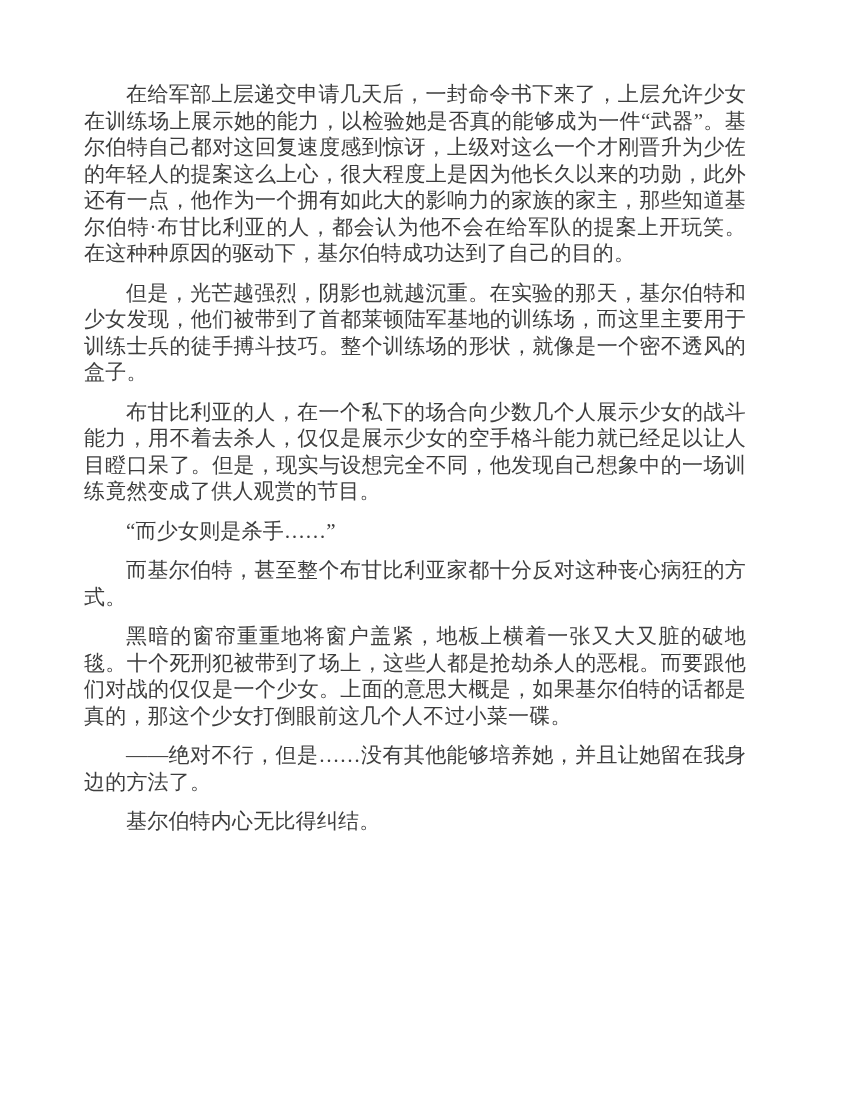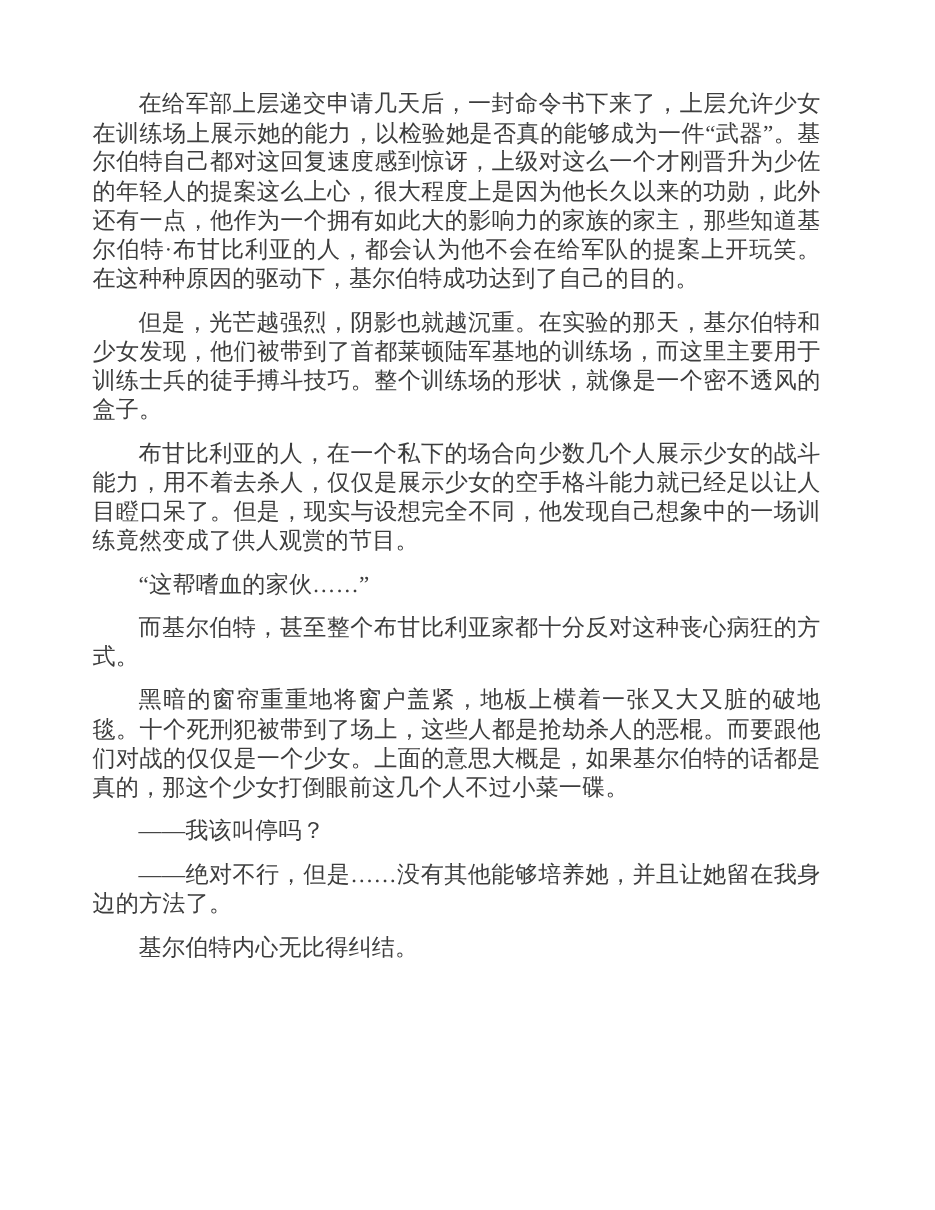--- a/index.html
+++ b/index.html
@@ -31,19 +31,18 @@
     letter-spacing: 0.2px;
   }
 </style>
 </head>
 <body>
 
 <div class="page">
   <p>在给军部上层递交申请几天后，一封命令书下来了，上层允许少女在训练场上展示她的能力，以检验她是否真的能够成为一件“武器”。基尔伯特自己都对这回复速度感到惊讶，上级对这么一个才刚晋升为少佐的年轻人的提案这么上心，很大程度上是因为他长久以来的功勋，此外还有一点，他作为一个拥有如此大的影响力的家族的家主，那些知道基尔伯特·布甘比利亚的人，都会认为他不会在给军队的提案上开玩笑。在这种种原因的驱动下，基尔伯特成功达到了自己的目的。</p>
   <p>但是，光芒越强烈，阴影也就越沉重。在实验的那天，基尔伯特和少女发现，他们被带到了首都莱顿陆军基地的训练场，而这里主要用于训练士兵的徒手搏斗技巧。整个训练场的形状，就像是一个密不透风的盒子。</p>
   <p>布甘比利亚的人，在一个私下的场合向少数几个人展示少女的战斗能力，用不着去杀人，仅仅是展示少女的空手格斗能力就已经足以让人目瞪口呆了。但是，现实与设想完全不同，他发现自己想象中的一场训练竟然变成了供人观赏的节目。</p>
-  <p>“这帮嗜血的家伙……”</p>
+  <p>“而少女则是杀手……”</p>
   <p>而基尔伯特，甚至整个布甘比利亚家都十分反对这种丧心病狂的方式。</p>
   <p>黑暗的窗帘重重地将窗户盖紧，地板上横着一张又大又脏的破地毯。十个死刑犯被带到了场上，这些人都是抢劫杀人的恶棍。而要跟他们对战的仅仅是一个少女。上面的意思大概是，如果基尔伯特的话都是真的，那这个少女打倒眼前这几个人不过小菜一碟。</p>
-  <p>——我该叫停吗？</p>
   <p>——绝对不行，但是……没有其他能够培养她，并且让她留在我身边的方法了。</p>
   <p>基尔伯特内心无比得纠结。</p>
 </div>
 
 </body></html>

